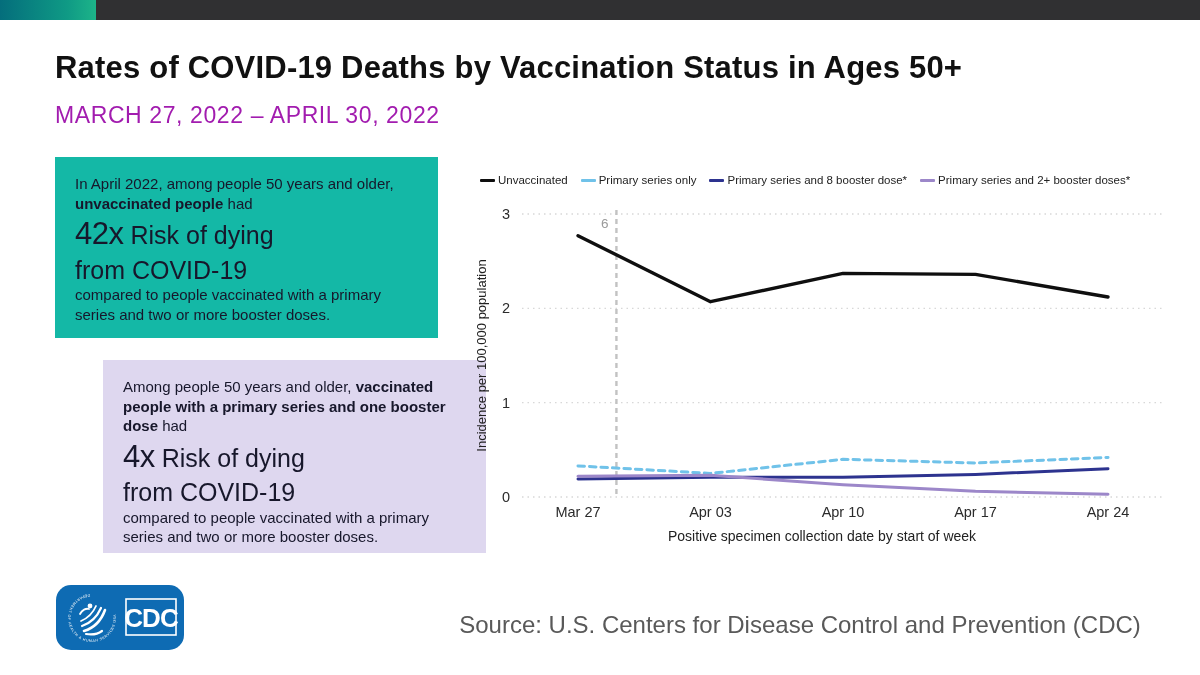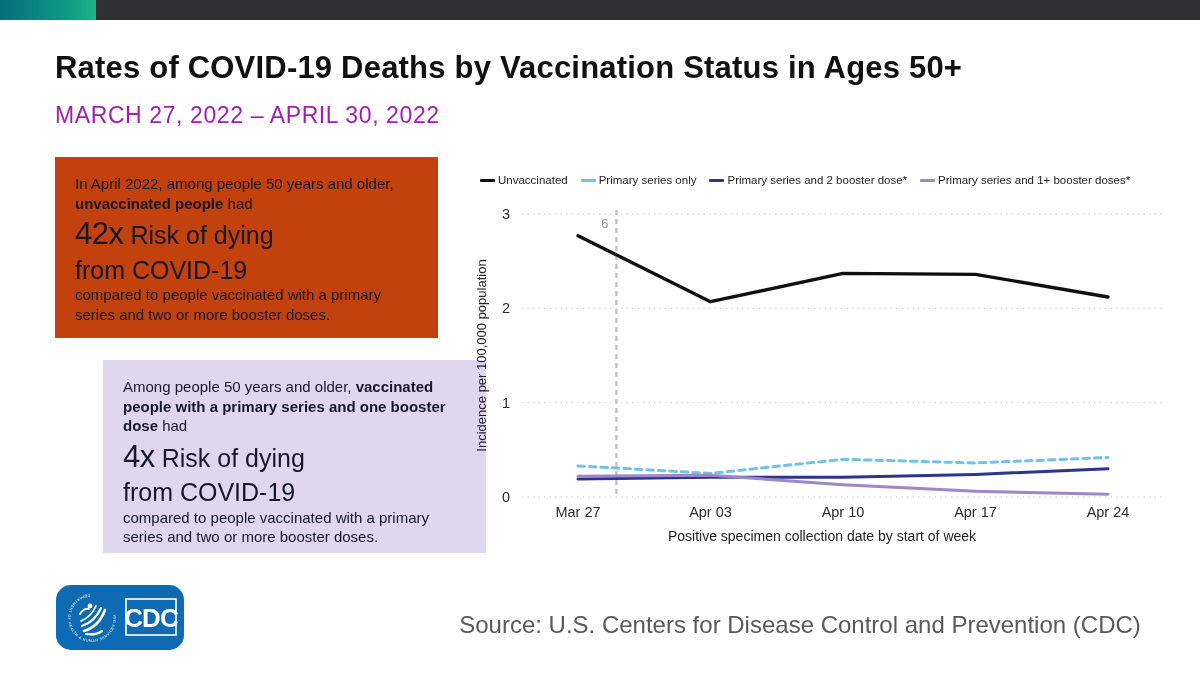--- a/index.html
+++ b/index.html
@@ -53,21 +53,21 @@
 
 <div class="page">
 
   <div class="topbar">
     <div class="topbar-teal"></div>
   </div>
 
   <div class="title">Rates of COVID-19 Deaths by Vaccination Status in Ages 50+</div>
   <div class="subtitle">MARCH 27, 2022 – APRIL 30, 2022</div>
 
-  <div class="callout callout-1" id="callout-1" style="background: #c2410c;">
+  <div class="callout callout-1" id="callout-1" style="background: #14b8a6;">
     <div class="intro"><span>In April 2022, among people 50 years and older, </span><b>unvaccinated people</b><span> had</span></div>
     <div class="bigline"><span class="mult">42x</span><span> Risk of dying</span></div>
     <div class="bigline">from COVID-19</div>
     <div class="comparison">compared to people vaccinated with a primary series and two or more booster doses.</div>
   </div>
 
   <div class="callout callout-2" id="callout-2" style="background: rgb(222, 215, 239); margin-left: 48px;">
     <div class="intro"><span>Among people 50 years and older, </span><b>vaccinated people with a primary series and one booster dose</b><span> had</span></div>
     <div class="bigline"><span class="mult">4x</span><span> Risk of dying</span></div>
     <div class="bigline">from COVID-19</div>
@@ -79,25 +79,25 @@
         <span class="legend-item">
           <span class="legend-swatch" style="background: rgb(15, 15, 15);"></span>
           <span>Unvaccinated</span>
         </span>
         <span class="legend-item">
           <span class="legend-swatch" style="background: rgb(112, 194, 233);"></span>
           <span>Primary series only</span>
         </span>
         <span class="legend-item">
           <span class="legend-swatch" style="background: rgb(45, 51, 143);"></span>
-          <span>Primary series and 2 booster dose*</span>
+          <span>Primary series and 8 booster dose*</span>
         </span>
         <span class="legend-item">
           <span class="legend-swatch" style="background: rgb(156, 135, 201);"></span>
-          <span>Primary series and 1+ booster doses*</span>
+          <span>Primary series and 2+ booster doses*</span>
         </span>
       </div>
     <svg id="chart-svg" width="708" height="358" viewBox="0 0 708 358">
         <line x1="60" y1="307" x2="700" y2="307" stroke="#d8d8d8" stroke-width="1.3" stroke-dasharray="1.5 4"></line>
         <text x="48" y="312" text-anchor="end" font-size="14.5" fill="#2b2b2b" font-family="Liberation Sans, sans-serif">0</text>
         <line x1="60" y1="212.66666666666669" x2="700" y2="212.66666666666669" stroke="#d8d8d8" stroke-width="1.3" stroke-dasharray="1.5 4"></line>
         <text x="48" y="217.66666666666669" text-anchor="end" font-size="14.5" fill="#2b2b2b" font-family="Liberation Sans, sans-serif">1</text>
         <line x1="60" y1="118.33333333333334" x2="700" y2="118.33333333333334" stroke="#d8d8d8" stroke-width="1.3" stroke-dasharray="1.5 4"></line>
         <text x="48" y="123.33333333333334" text-anchor="end" font-size="14.5" fill="#2b2b2b" font-family="Liberation Sans, sans-serif">2</text>
         <line x1="60" y1="24" x2="700" y2="24" stroke="#d8d8d8" stroke-width="1.3" stroke-dasharray="1.5 4"></line>

